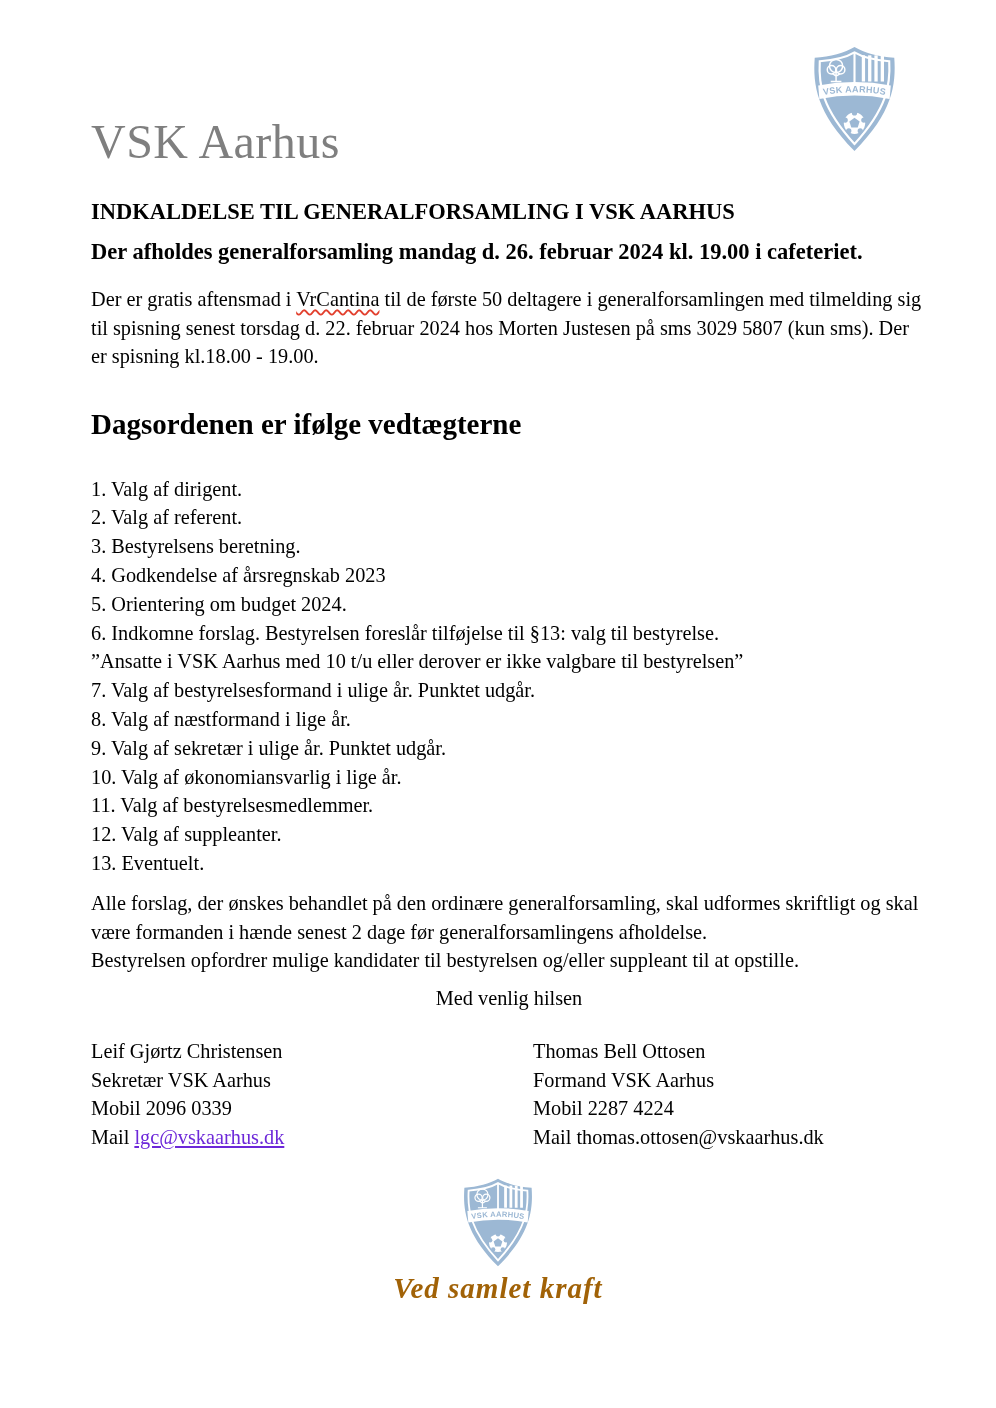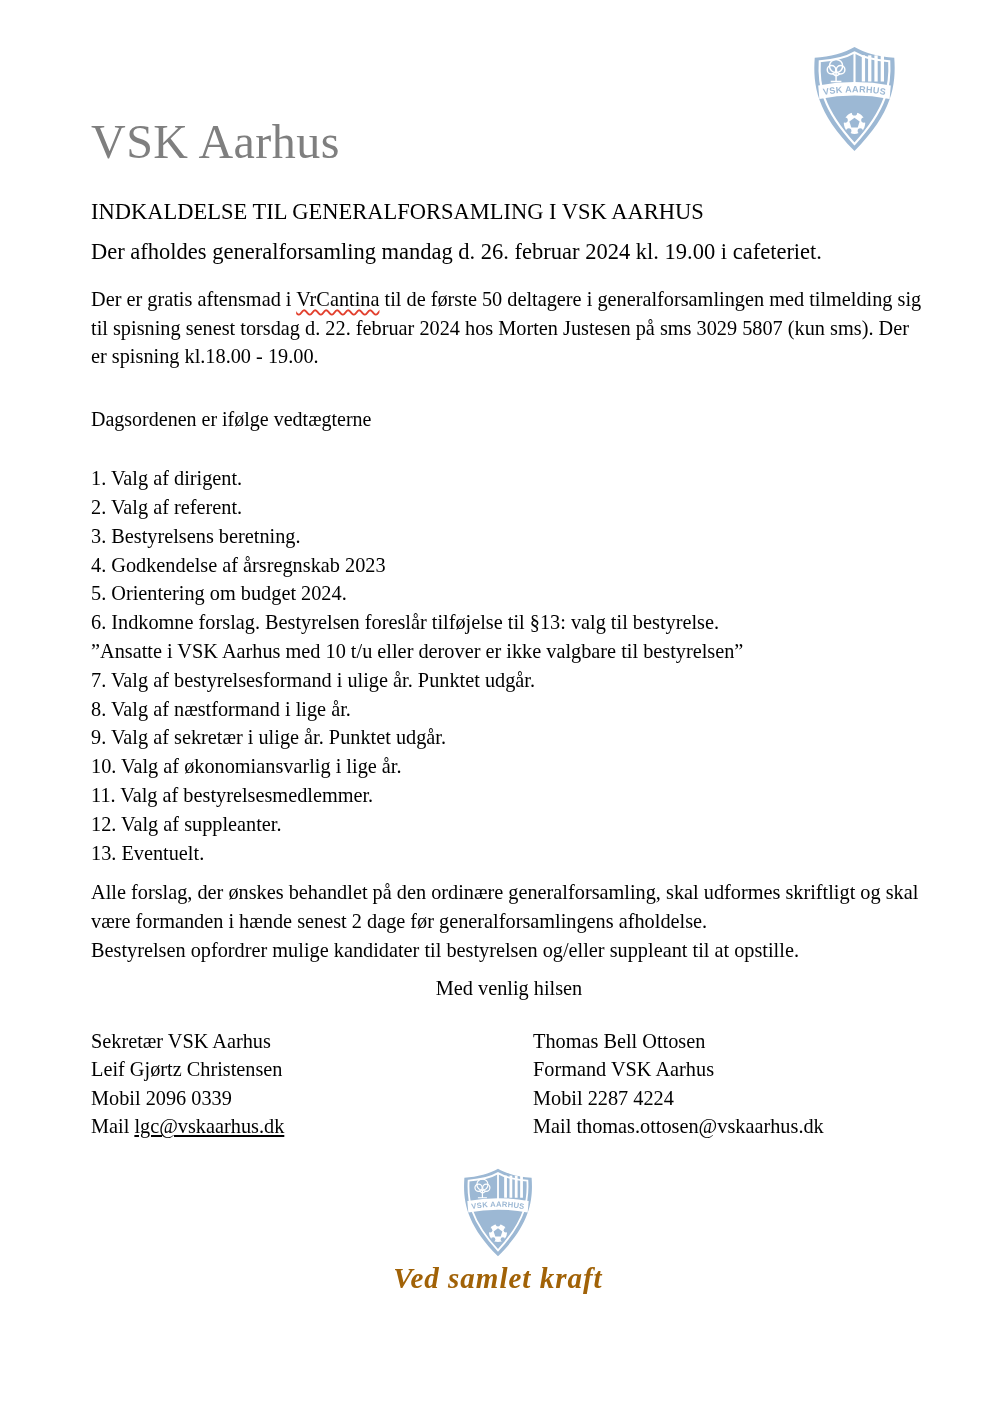--- a/index.html
+++ b/index.html
@@ -23,42 +23,42 @@
     margin: 0;
     padding: 118px 0 0 91px;
     font-size: 48px;
     line-height: 1.0;
     font-weight: 400;
     color: #7f7f7f;
     letter-spacing: 0.5px;
   }
   .content { margin: 0 69px 0 91px; }
   .h-bold {
-    font-weight: 400;
+    font-weight: 700;
     font-size: 22.5px;
     line-height: 1.15;
     margin: 0;
   }
   .heading-1 { margin-top: 33px; }
   .heading-2 { margin-top: 14px; }
   .body-par {
     font-size: 20.3px;
     line-height: 1.42;
     margin: 20px 0 0 0;
   }
   .misspelled {
     text-decoration-line: underline;
     text-decoration-style: wavy;
     text-decoration-color: #e2402e;
     text-decoration-thickness: 1.5px;
     text-underline-offset: 3px;
   }
   .agenda-heading {
-    font-weight: 400;
-    font-size: 20px;
+    font-weight: 700;
+    font-size: 29px;
     line-height: 1.15;
     margin: 37px 0 0 0;
   }
   .agenda {
     font-size: 20.3px;
     line-height: 28.8px;
     margin-top: 33px;
   }
   .closing { margin-top: 11px; }
   .signoff {
@@ -68,21 +68,21 @@
     text-align: center;
   }
   .signatures {
     display: flex;
     margin-top: 24px;
     font-size: 20.3px;
     line-height: 28.6px;
   }
   .sig-col-left { width: 442px; }
   .mail-link {
-    color: #000000;
+    color: #6d28d9;
     text-decoration: underline;
     cursor: pointer;
   }
   .crest-bottom-wrap {
     width: 82px;
     margin: 25px auto 0 auto;
   }
   .crest-bottom-wrap svg { display: block; width: 82px; height: 93px; }
   .motto {
     margin-top: 3px;
@@ -171,22 +171,22 @@
 
     <div class="body-par closing">
       <div>Alle forslag, der ønskes behandlet på den ordinære generalforsamling, skal udformes skriftligt og skal være formanden i hænde senest 2 dage før generalforsamlingens afholdelse.</div>
       <div>Bestyrelsen opfordrer mulige kandidater til bestyrelsen og/eller suppleant til at opstille.</div>
     </div>
 
     <p class="signoff">Med venlig hilsen</p>
 
     <div class="signatures">
       <div class="sig-col-left">
+        <div>Leif Gjørtz Christensen</div>
         <div>Sekretær VSK Aarhus</div>
-        <div>Leif Gjørtz Christensen</div>
         <div>Mobil 2096 0339</div>
         <div><span>Mail </span><a class="mail-link" href="#">lgc@vskaarhus.dk</a></div>
       </div>
       <div class="sig-col-right">
         <div>Thomas Bell Ottosen</div>
         <div>Formand VSK Aarhus</div>
         <div>Mobil 2287 4224</div>
         <div><span>Mail </span><span>thomas.ottosen@vskaarhus.dk</span></div>
       </div>
     </div>

